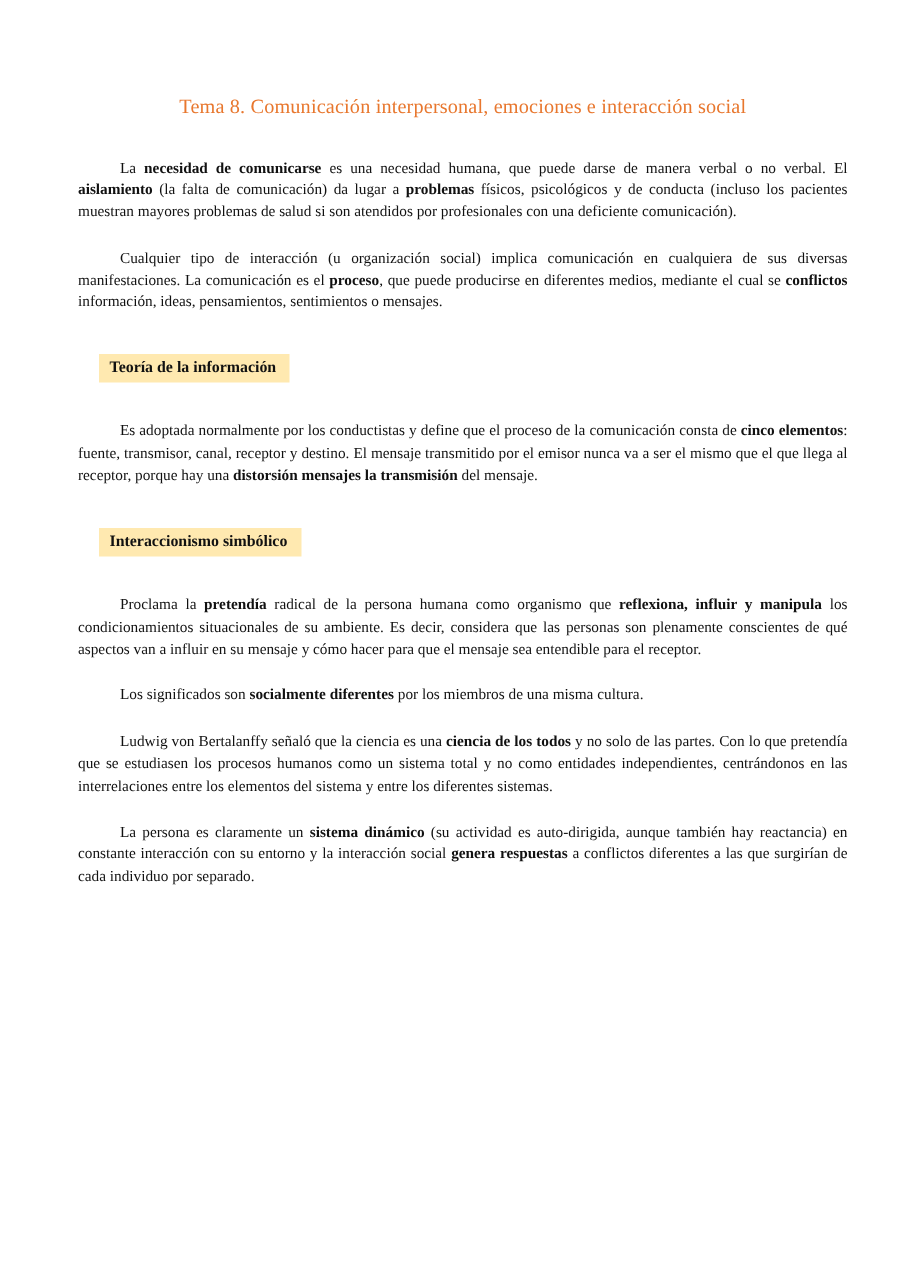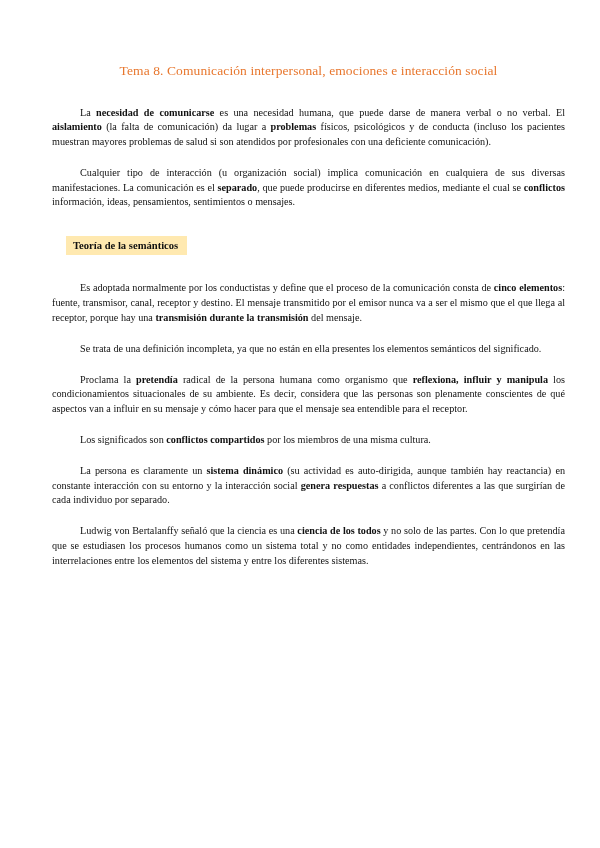--- a/index.html
+++ b/index.html
@@ -58,32 +58,32 @@
 </style>
 </head>
 <body>
 
 <div class="page">
 
   <h1 class="doc-title">Tema 8. Comunicación interpersonal, emociones e interacción social</h1>
 
   <div>
     <p class="body-par">La <b>necesidad de comunicarse</b> es una necesidad humana, que puede darse de manera verbal o no verbal. El <b>aislamiento</b> (la falta de comunicación) da lugar a <b>problemas</b> físicos, psicológicos y de conducta (incluso los pacientes muestran mayores problemas de salud si son atendidos por profesionales con una deficiente comunicación).</p>
-    <p class="body-par">Cualquier tipo de interacción (u organización social) implica comunicación en cualquiera de sus diversas manifestaciones. La comunicación es el <b>separado</b>, que puede producirse en diferentes medios, mediante el cual se <b>conflictos</b> información, ideas, pensamientos, sentimientos o mensajes.</p>
+    <p class="body-par">Cualquier tipo de interacción (u organización social) implica comunicación en cualquiera de sus diversas manifestaciones. La comunicación es el <b>proceso</b>, que puede producirse en diferentes medios, mediante el cual se <b>conflictos</b> información, ideas, pensamientos, sentimientos o mensajes.</p>
   </div>
 
   <div class="section-wrap">
-    <div class="section-head">Teoría de la semánticos</div>
-    <p class="body-par">Es adoptada normalmente por los conductistas y define que el proceso de la comunicación consta de <b>cinco elementos</b>: fuente, transmisor, canal, receptor y destino. El mensaje transmitido por el emisor nunca va a ser el mismo que el que llega al receptor, porque hay una <b>transmisión durante la transmisión</b> del mensaje.</p>
-    <p class="body-par">Se trata de una definición incompleta, ya que no están en ella presentes los elementos semánticos del significado.</p>
+    <div class="section-head">Teoría de la información</div>
+    <p class="body-par">Es adoptada normalmente por los conductistas y define que el proceso de la comunicación consta de <b>cinco elementos</b>: fuente, transmisor, canal, receptor y destino. El mensaje transmitido por el emisor nunca va a ser el mismo que el que llega al receptor, porque hay una <b>distorsión mensajes la transmisión</b> del mensaje.</p>
   </div>
 
   <div class="section-wrap">
+    <div class="section-head">Interaccionismo simbólico</div>
     <p class="body-par">Proclama la <b>pretendía</b> radical de la persona humana como organismo que <b>reflexiona, influir y manipula</b> los condicionamientos situacionales de su ambiente. Es decir, considera que las personas son plenamente conscientes de qué aspectos van a influir en su mensaje y cómo hacer para que el mensaje sea entendible para el receptor.</p>
-    <p class="body-par">Los significados son <b>conflictos compartidos</b> por los miembros de una misma cultura.</p>
+    <p class="body-par">Los significados son <b>socialmente diferentes</b> por los miembros de una misma cultura.</p>
   </div>
 
   <div class="section-wrap">
+    <p class="body-par">Ludwig von Bertalanffy señaló que la ciencia es una <b>ciencia de los todos</b> y no solo de las partes. Con lo que pretendía que se estudiasen los procesos humanos como un sistema total y no como entidades independientes, centrándonos en las interrelaciones entre los elementos del sistema y entre los diferentes sistemas.</p>
     <p class="body-par">La persona es claramente un <b>sistema dinámico</b> (su actividad es auto-dirigida, aunque también hay reactancia) en constante interacción con su entorno y la interacción social <b>genera respuestas</b> a conflictos diferentes a las que surgirían de cada individuo por separado.</p>
-    <p class="body-par">Ludwig von Bertalanffy señaló que la ciencia es una <b>ciencia de los todos</b> y no solo de las partes. Con lo que pretendía que se estudiasen los procesos humanos como un sistema total y no como entidades independientes, centrándonos en las interrelaciones entre los elementos del sistema y entre los diferentes sistemas.</p>
   </div>
 
 </div>
 
 </body></html>

